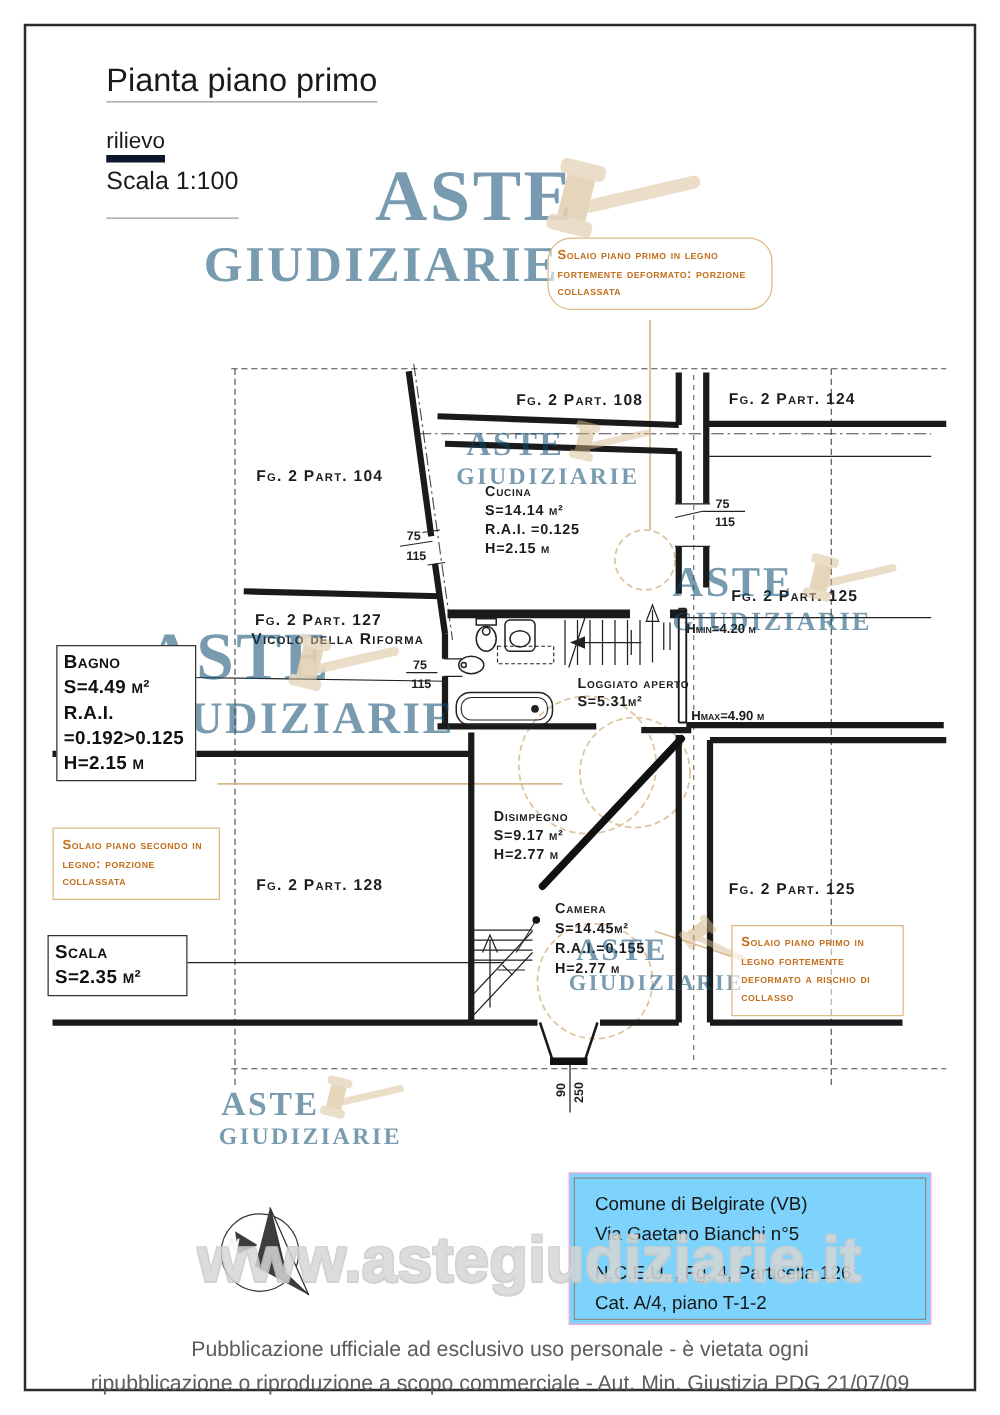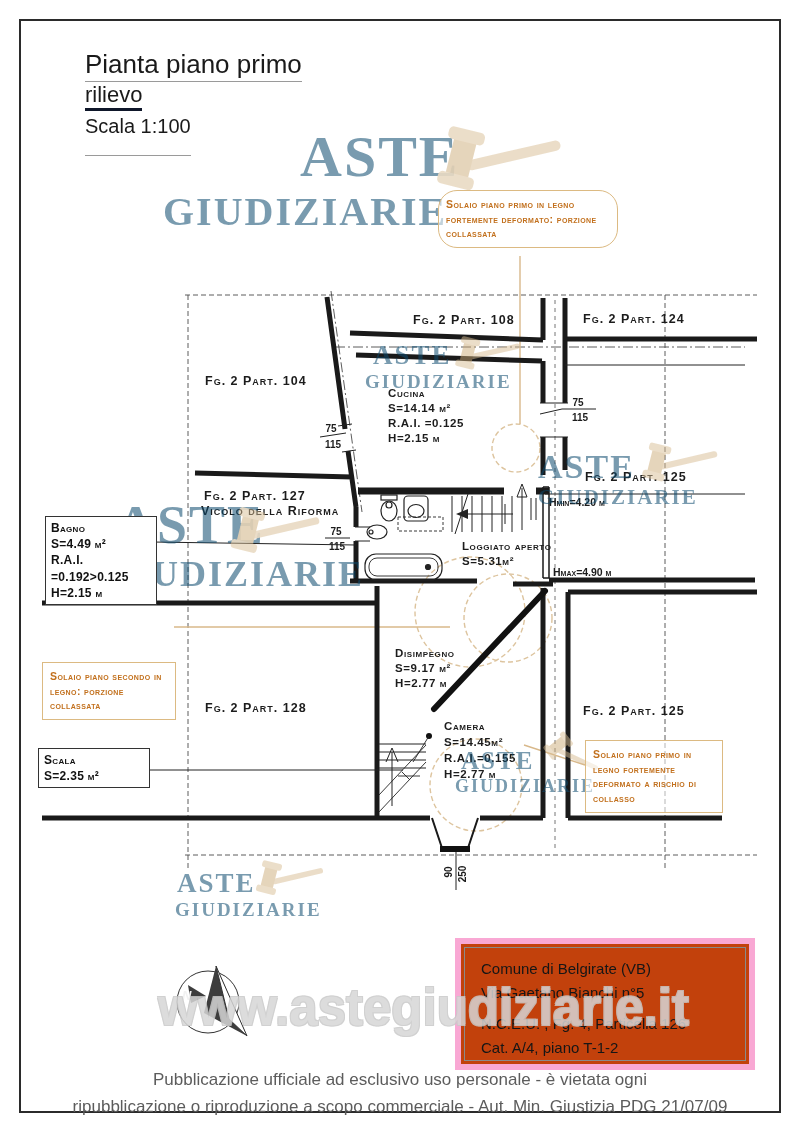--- a/index.html
+++ b/index.html
@@ -4,21 +4,21 @@
 <style>
   html,body{margin:0;padding:0;background:#fff;}
   body{width:800px;height:1132px;position:relative;overflow:hidden;
        font-family:"Liberation Sans",sans-serif;color:#1a1a1a;}
   .abs{position:absolute;}
   
   #frame{left:19px;top:19px;width:758px;height:1090px;border:2px solid #2b2b2b;}
   
   #title{left:85px;top:50px;line-height:1.15;}
   #title .t1{display:inline-block;font-size:26px;border-bottom:1px solid #9a9a9a;padding-bottom:1px;}
-  #title .t2{display:inline-block;font-size:22px;border-bottom:3px solid #0f172a;padding-bottom:1px;margin-top:0;}
+  #title .t2{display:inline-block;font-size:18px;border-bottom:6px solid #0f172a;padding-bottom:1px;margin-top:20px;}
   #title .t3{display:inline-block;font-size:20px;border-bottom:1px solid #9a9a9a;padding-bottom:17px;margin-top:4px;}
   
   .wm{pointer-events:none;opacity:.55;color:#0c4a6e;font-family:Liberation Serif, serif;}
   .wm span{display:block;font-weight:bold;letter-spacing:2px;line-height:1;}
   .wm .gavel{position:absolute;opacity:.9;}
   #wm1 .aste{font-size:58px;margin-left:137px;}
   #wm1 .giud{font-size:40px;margin-top:6px;}
   #wm1 .gavel{left:258px;top:-6px;width:150px;height:92px;}
   #wm2 .aste{font-size:27px;margin-left:8px;}
   #wm2 .giud{font-size:19px;margin-top:3px;}
@@ -43,25 +43,25 @@
   .stencil{font-family:"Liberation Sans",sans-serif;font-weight:bold;font-variant:small-caps;}
   
   .note{border:1px solid #dcba82;background:rgba(255,255,255,.55);color:#c2701d;
         font-weight:bold;font-variant:small-caps;font-size:10.5px;line-height:1.4;
         letter-spacing:.4px;padding:6px 7px;}
   #noteTop{left:438px;top:190px;width:164px;border-radius:19px;}
   #noteLeft{left:42px;top:614px;width:118px;margin-top:48px;}
   #noteBR{left:585px;top:740px;width:122px;}
   
   .lblbox{border:1px solid #333;background:#fff;font-weight:bold;font-variant:small-caps;
-          font-size:12px;line-height:1.35;padding:3px 5px;letter-spacing:.3px;color:#111;}
+          font-size:15px;line-height:1.35;padding:3px 5px;letter-spacing:.3px;color:#111;}
   #bagnoBox{left:45px;top:516px;width:100px;}
   #scalaBox{left:38px;top:748px;width:100px;}
   
-  #infoOuter{left:455px;top:938px;width:288px;height:120px;border:6px solid #f9a8d4;background:#c2410c;}
+  #infoOuter{left:455px;top:938px;width:288px;height:120px;border:1px solid #f9a8d4;background:#7dd3fc;}
   #infoInner{position:absolute;left:3px;top:3px;right:3px;bottom:3px;border:1px solid #8a8a8a;
              padding:12px 16px;font-size:15px;color:#161616;}
   #infoInner div{margin-bottom:7px;}
   #infoInner .gap{margin-top:14px;}
   
   #footer{left:40px;top:1066px;width:720px;text-align:center;font-size:17px;color:#5c5c5c;line-height:1.6;}
   svg text{font-family:"Liberation Sans",sans-serif;}
 </style>
 </head>
 <body>

